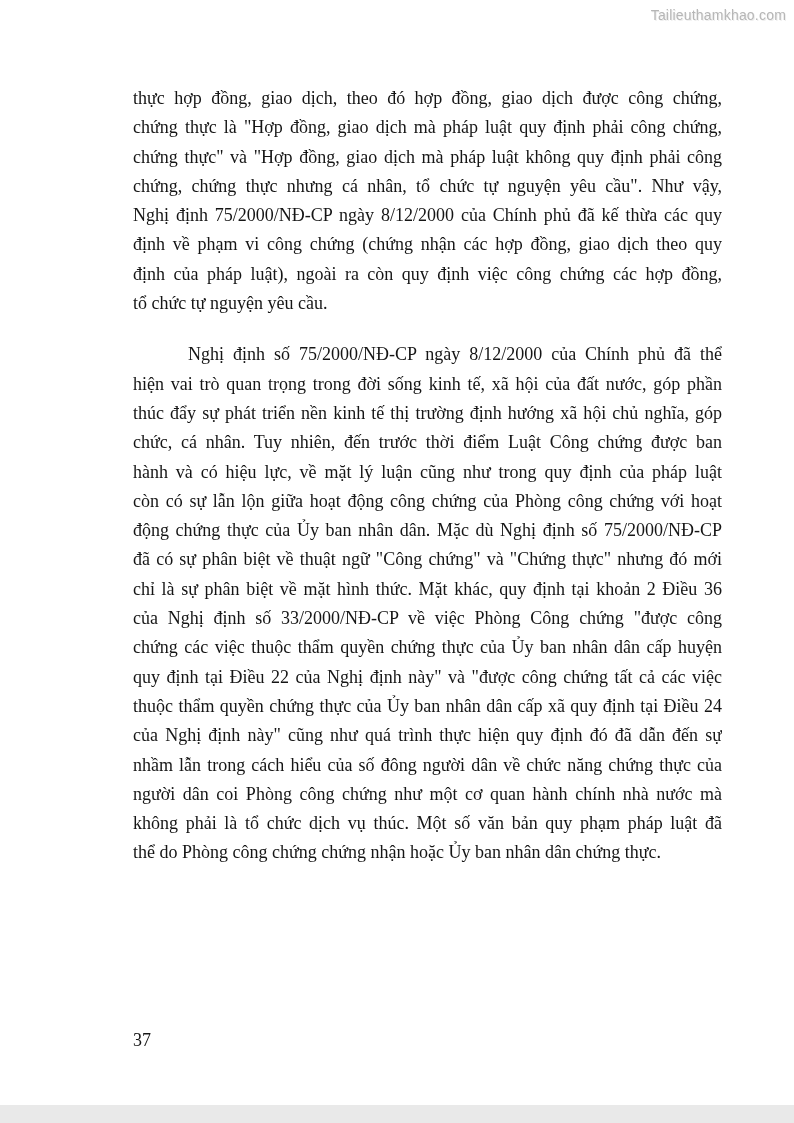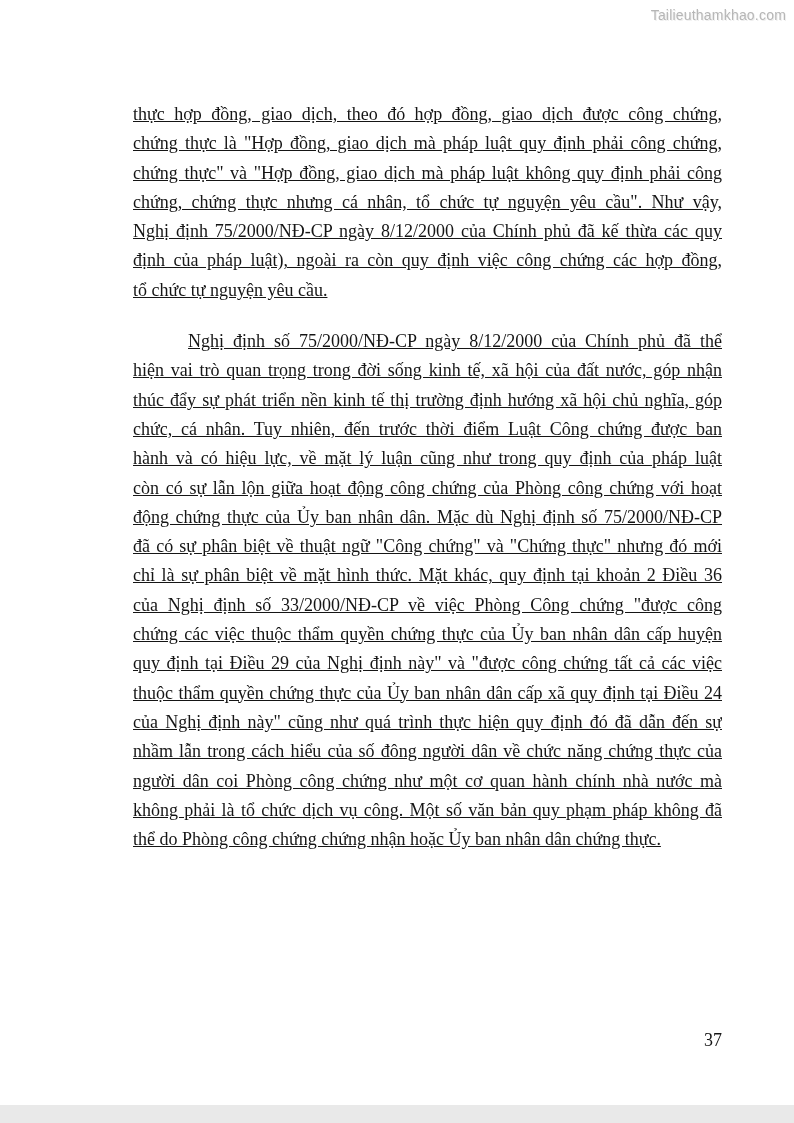--- a/index.html
+++ b/index.html
@@ -22,78 +22,78 @@
     top: 7px; right: 8px;
     font-family: "Liberation Sans", "DejaVu Sans", sans-serif;
     font-size: 14px;
     letter-spacing: 0.2px;
     color: var(--watermark-color, #b6b6b6);
     text-shadow: 1px 1px 0 #eeeeee;
     user-select: none;
   }
   .content {
     position: absolute;
-    left: 133px; top: 100px;
+    left: 133px; top: 84px;
     width: 589px;
     color: var(--text-color, #151515);
     font-size: 18px;
     line-height: 29.3px;
-    text-decoration: underline;
   }
   .paragraph { display: block; }
   .paragraph + .paragraph { margin-top: 22px; }
   .line {
     height: 29.3px;
     overflow: hidden;
     text-align: justify;
     text-align-last: justify;
   }
   .line.first-line-indent { padding-left: 55px; }
   .line.last-line { text-align-last: left; }
   .page-number {
     position: absolute;
     left: 133px; top: 1030px;
     width: 589px;
-    text-align: right;
+    text-align: left;
     font-size: 18px;
     color: var(--text-color, #151515);
   }
 </style>
 </head>
 <body>
 
 <div class="page">
   <div class="watermark">Tailieuthamkhao.com</div>
 
   <main class="content" id="content">
       <div class="paragraph">
         <div class="line">thực hợp đồng, giao dịch, theo đó hợp đồng, giao dịch được công chứng,</div>
         <div class="line">chứng thực là "Hợp đồng, giao dịch mà pháp luật quy định phải công chứng,</div>
         <div class="line">chứng thực" và "Hợp đồng, giao dịch mà pháp luật không quy định phải công</div>
         <div class="line">chứng, chứng thực nhưng cá nhân, tổ chức tự nguyện yêu cầu". Như vậy,</div>
         <div class="line">Nghị định 75/2000/NĐ-CP ngày 8/12/2000 của Chính phủ đã kế thừa các quy</div>
+        <div class="line">định về phạm vi công chứng (chứng nhận các hợp đồng, giao dịch theo quy</div>
         <div class="line">định của pháp luật), ngoài ra còn quy định việc công chứng các hợp đồng,</div>
         <div class="line last-line">tổ chức tự nguyện yêu cầu.</div>
       </div>
       <div class="paragraph">
         <div class="line first-line-indent">Nghị định số 75/2000/NĐ-CP ngày 8/12/2000 của Chính phủ đã thể</div>
-        <div class="line">hiện vai trò quan trọng trong đời sống kinh tế, xã hội của đất nước, góp nhận</div>
+        <div class="line">hiện vai trò quan trọng trong đời sống kinh tế, xã hội của đất nước, góp phần</div>
         <div class="line">thúc đẩy sự phát triển nền kinh tế thị trường định hướng xã hội chủ nghĩa, góp</div>
         <div class="line">chức, cá nhân. Tuy nhiên, đến trước thời điểm Luật Công chứng được ban</div>
         <div class="line">hành và có hiệu lực, về mặt lý luận cũng như trong quy định của pháp luật</div>
         <div class="line">còn có sự lẫn lộn giữa hoạt động công chứng của Phòng công chứng với hoạt</div>
         <div class="line">động chứng thực của Ủy ban nhân dân. Mặc dù Nghị định số 75/2000/NĐ-CP</div>
         <div class="line">đã có sự phân biệt về thuật ngữ "Công chứng" và "Chứng thực" nhưng đó mới</div>
         <div class="line">chỉ là sự phân biệt về mặt hình thức. Mặt khác, quy định tại khoản 2 Điều 36</div>
         <div class="line">của Nghị định số 33/2000/NĐ-CP về việc Phòng Công chứng "được công</div>
         <div class="line">chứng các việc thuộc thẩm quyền chứng thực của Ủy ban nhân dân cấp huyện</div>
-        <div class="line">quy định tại Điều 29 của Nghị định này" và "được công chứng tất cả các việc</div>
+        <div class="line">quy định tại Điều 22 của Nghị định này" và "được công chứng tất cả các việc</div>
         <div class="line">thuộc thẩm quyền chứng thực của Ủy ban nhân dân cấp xã quy định tại Điều 24</div>
         <div class="line">của Nghị định này" cũng như quá trình thực hiện quy định đó đã dẫn đến sự</div>
         <div class="line">nhầm lẫn trong cách hiểu của số đông người dân về chức năng chứng thực của</div>
         <div class="line">người dân coi Phòng công chứng như một cơ quan hành chính nhà nước mà</div>
-        <div class="line">không phải là tổ chức dịch vụ công. Một số văn bản quy phạm pháp không đã</div>
+        <div class="line">không phải là tổ chức dịch vụ thúc. Một số văn bản quy phạm pháp luật đã</div>
         <div class="line last-line">thể do Phòng công chứng chứng nhận hoặc Ủy ban nhân dân chứng thực.</div>
       </div>
     </main>
 
   <div class="page-number">37</div>
 </div>
 
 </body></html>

